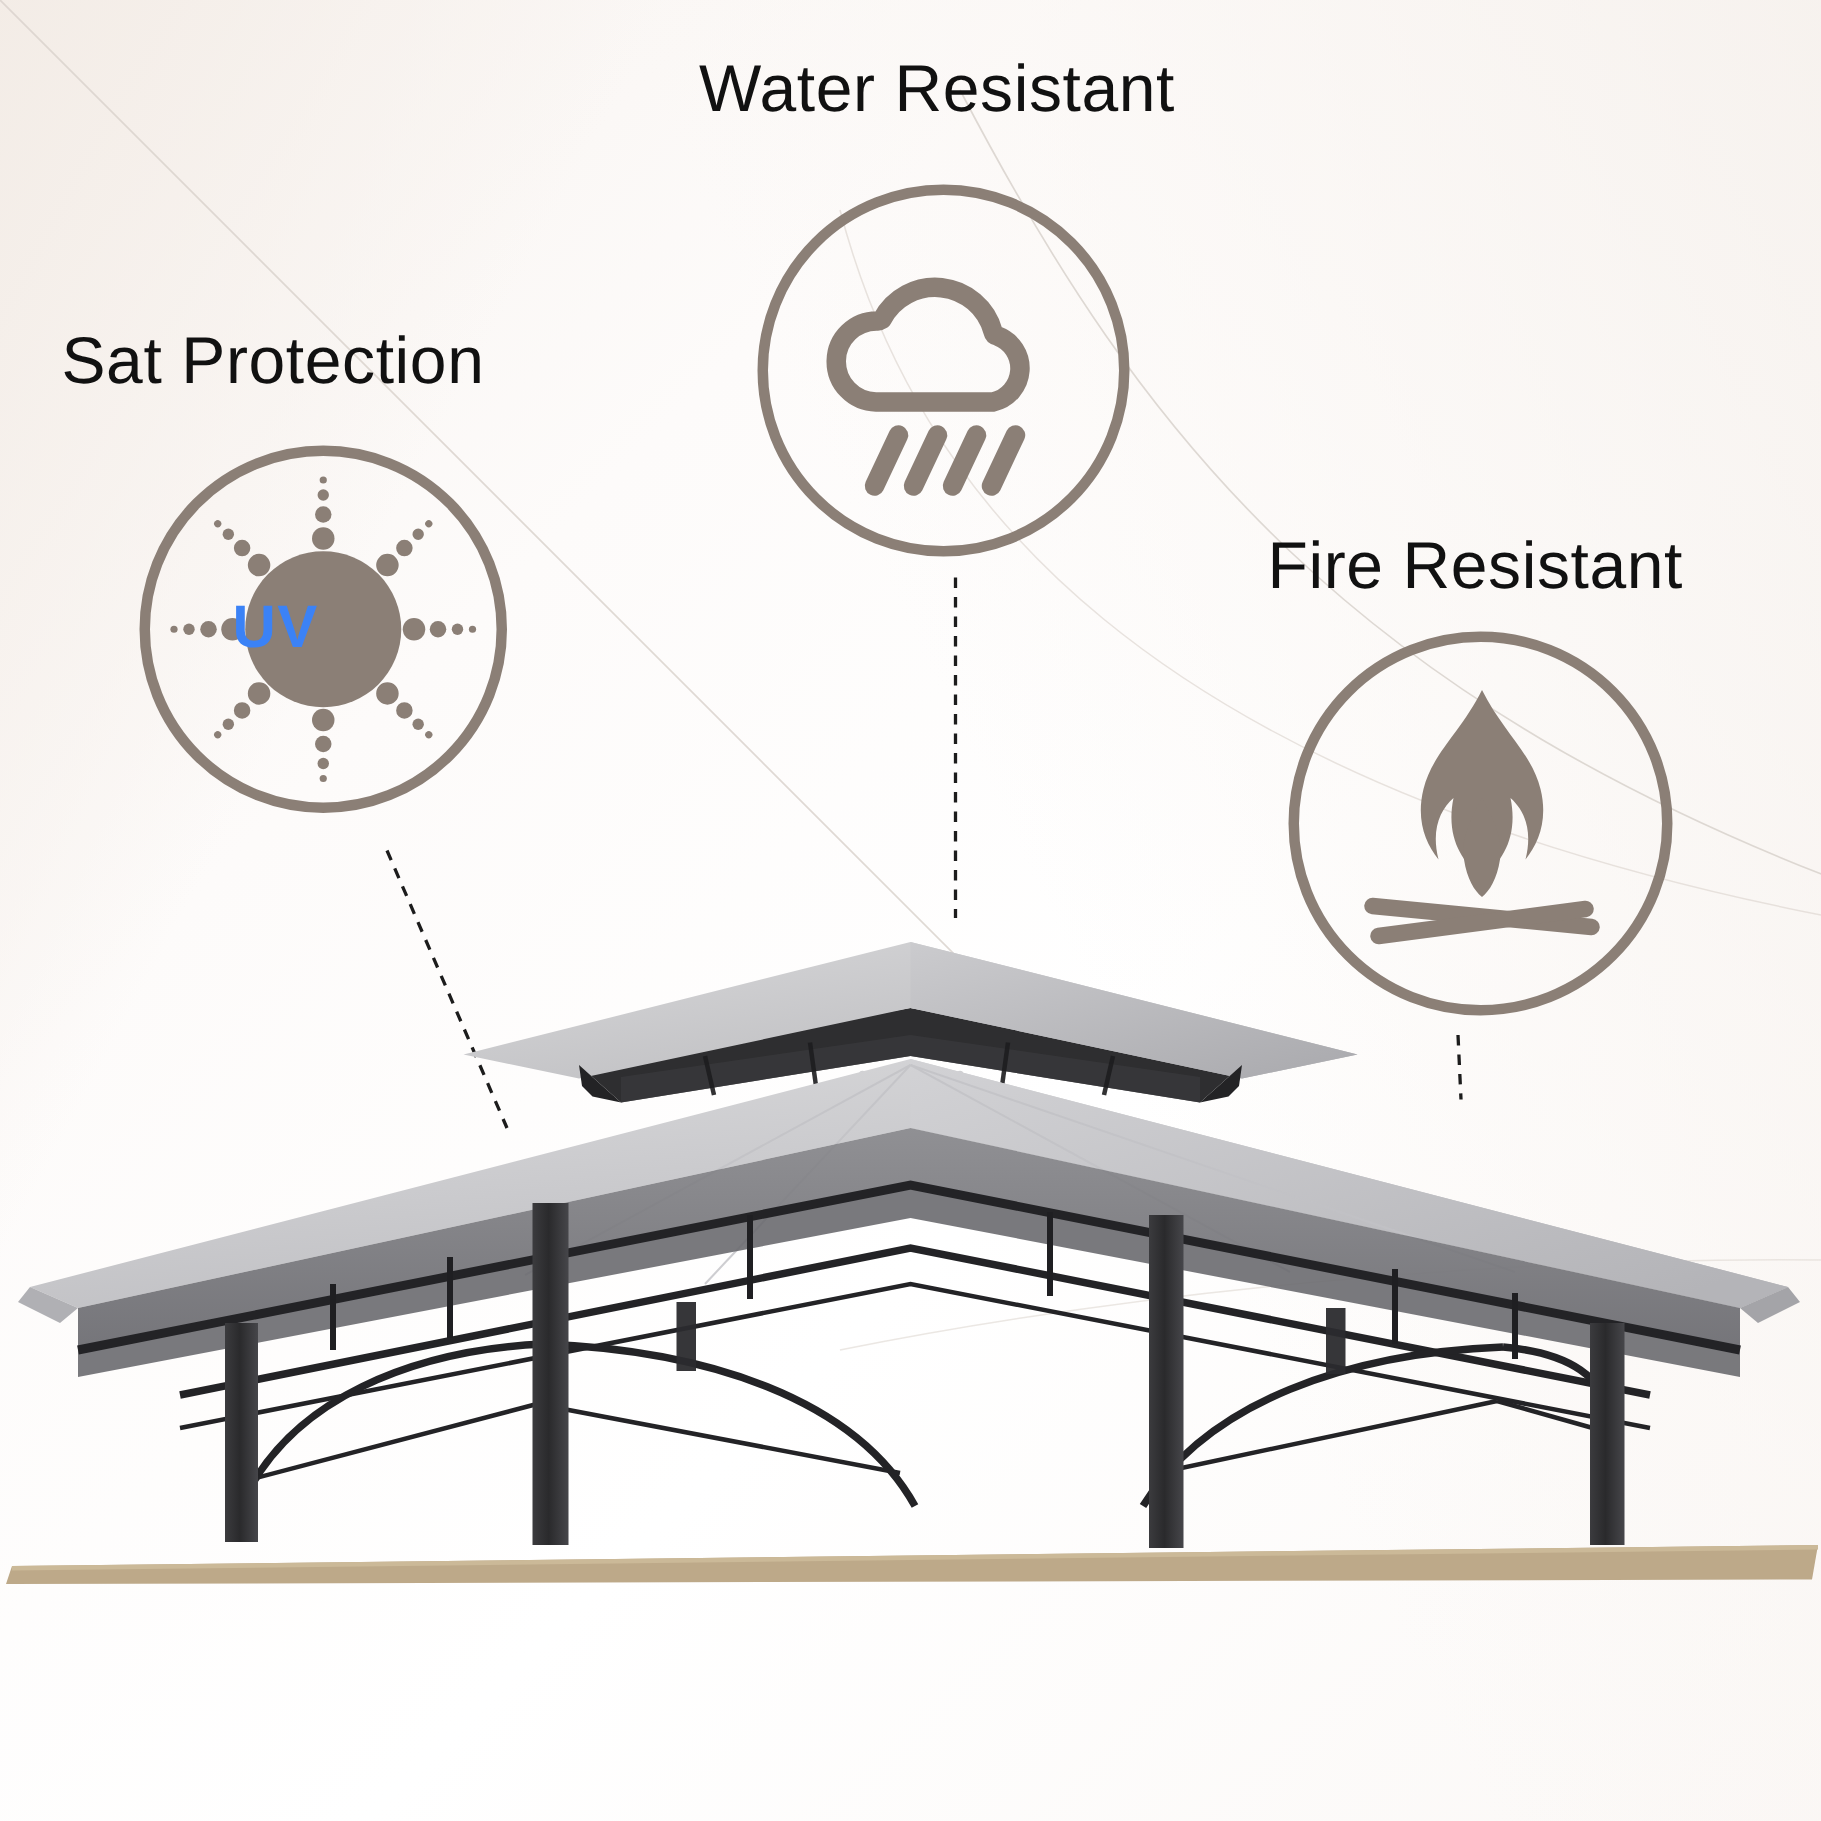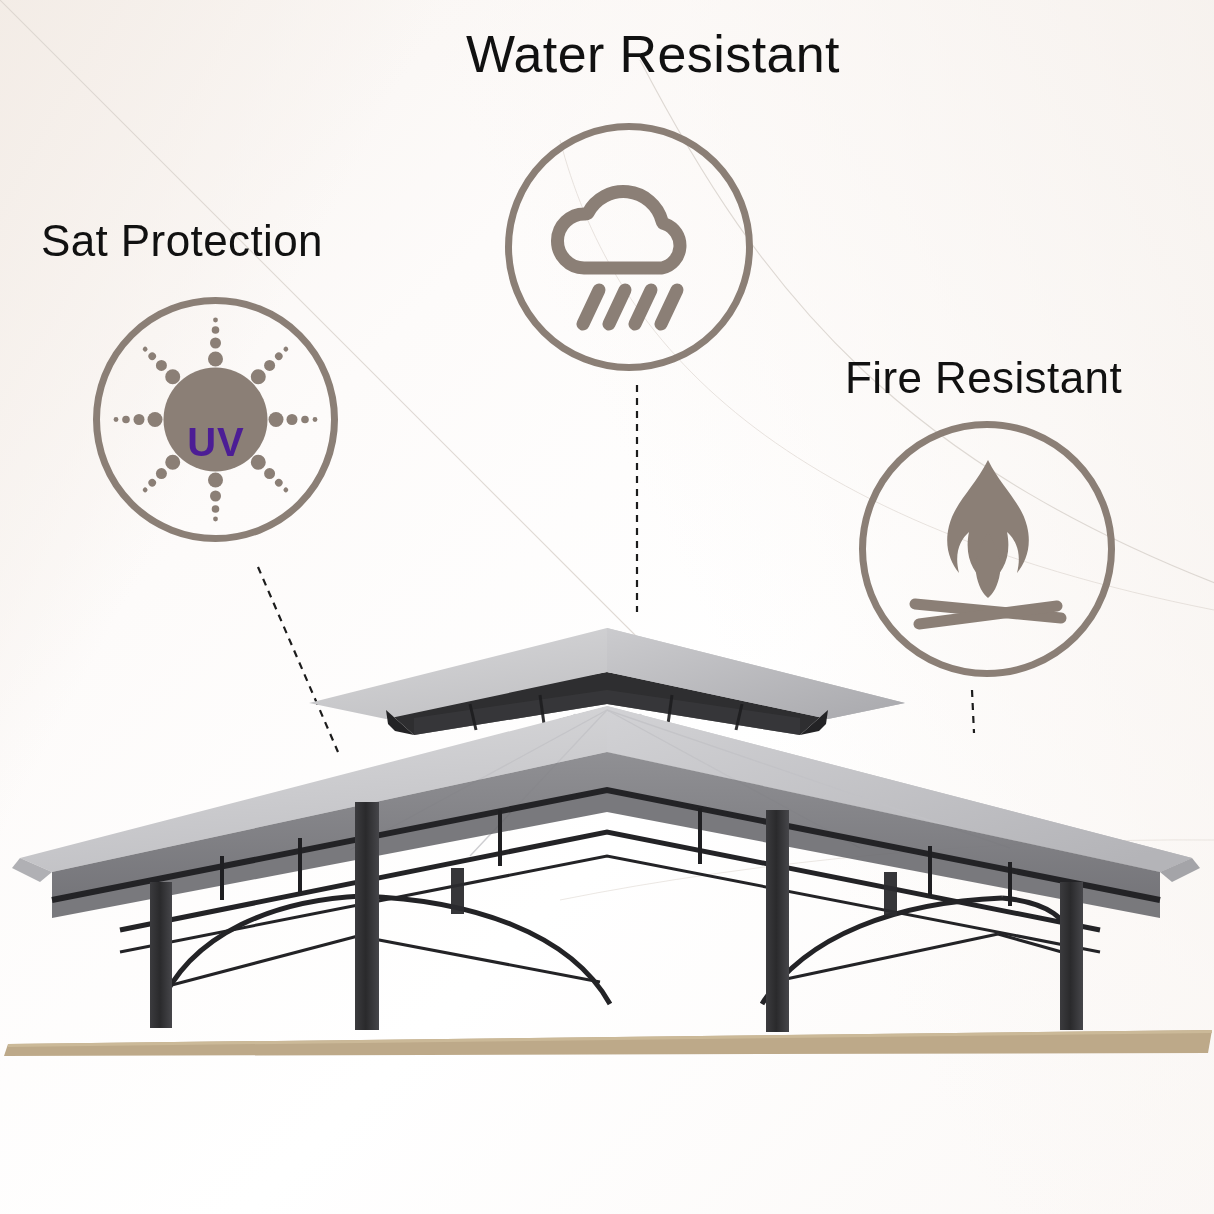--- a/index.html
+++ b/index.html
@@ -46,21 +46,21 @@
   
   .feat-label {
     position: absolute;
     color: #111111;
     font-weight: 400;
     letter-spacing: 0.4px;
     white-space: nowrap;
     font-family: "Liberation Sans", sans-serif;
   }
   #label-sun   { left: 41px;  top: 216px; font-size: 44px; }
-  #label-water { left: 466px; top: 24px;  font-size: 52px; }
+  #label-water { left: 466px; top: 35px;  font-size: 44px; }
   #label-fire  { left: 845px; top: 353px; font-size: 44px; }
 
   
   .icon-circle {
     position: absolute;
     border-radius: 50%;
     border: 7px solid #8b7f76;
     box-sizing: border-box;
     background: transparent;
   }
@@ -69,27 +69,26 @@
   #circle-fire  { left: 859px; top: 421px; width: 256px; height: 256px; }
 
   .icon-svg { position: absolute; overflow: visible; }
 
   
   .uv-text {
     position: absolute;
     left: 155px;
     top: 396px;
     width: 122px;
-    text-align: center;
-    color: #4c1d95;
+    text-align: left;
+    color: #3b82f6;
     font-size: 40px;
     font-weight: 700;
     letter-spacing: 1px;
     font-family: "Liberation Sans", sans-serif;
-    margin-top: 24px;
   }
 
   
   .connector { position: absolute; overflow: visible; }
 
   
   #product { position: absolute; left: 0; top: 600px; width: 1214px; height: 460px; }
 
   
   #ground-bar { position: absolute; left: 0; top: 1020px; width: 1214px; height: 40px; }

